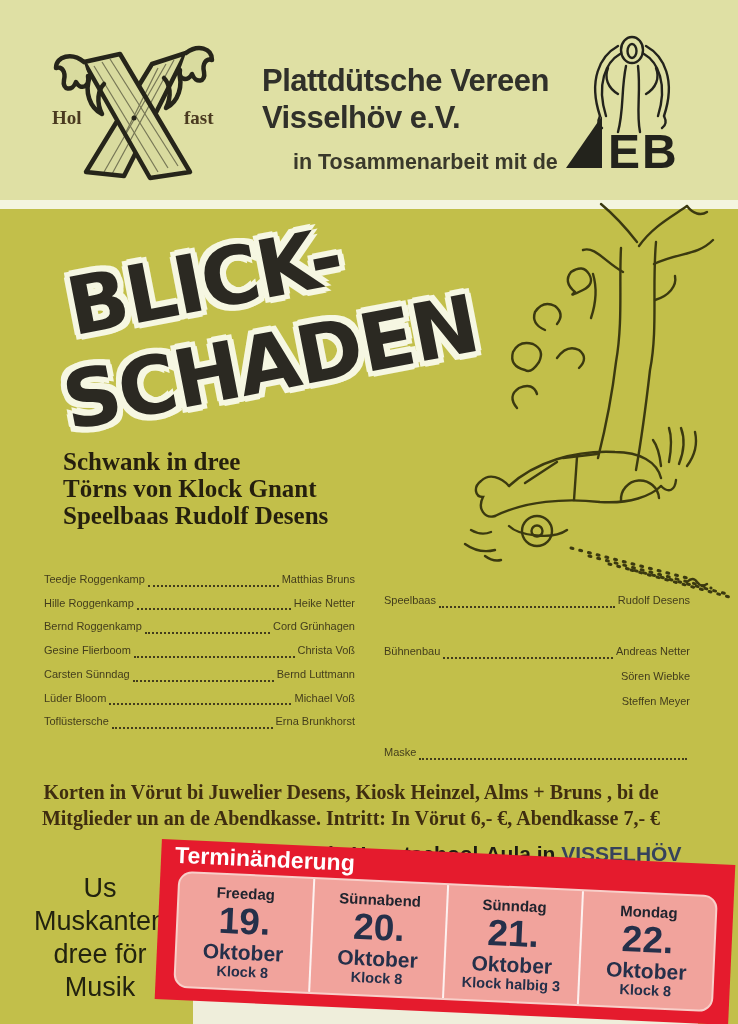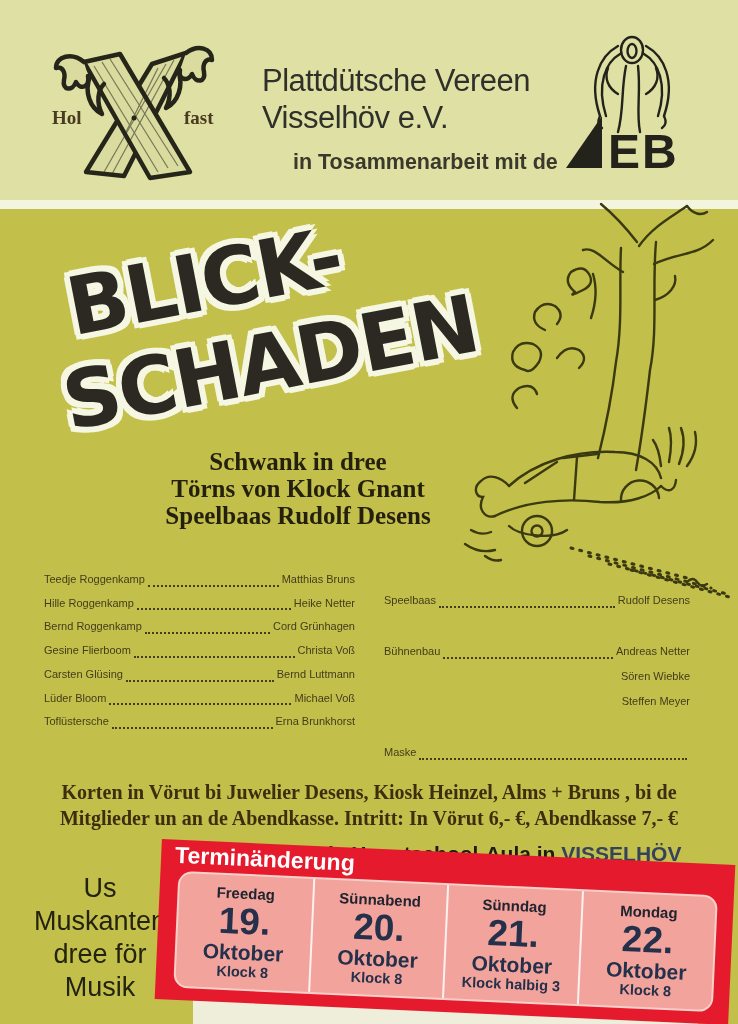--- a/index.html
+++ b/index.html
@@ -10,53 +10,53 @@
     --music_ink:#23230f;
   }
   html,body{margin:0;padding:0;}
   body{font-family:"Liberation Sans",sans-serif;}
   .poster{position:relative;width:738px;height:1024px;background:var(--bg);overflow:hidden;}
 
   
   .header{position:absolute;left:0;top:0;width:738px;height:200px;background:var(--header_bg);}
   .stripe{position:absolute;left:0;top:200px;width:738px;height:9px;background:var(--stripe);}
   .holfast{position:absolute;left:28px;top:26px;}
-  .org-block{position:absolute;left:262px;top:62px;font-weight:normal;font-size:31px;line-height:37px;color:#30302a;letter-spacing:-0.5px;}
+  .org-block{position:absolute;left:262px;top:62px;font-weight:bold;font-size:31px;line-height:37px;color:#30302a;letter-spacing:-0.5px;}
   .coop-line{position:absolute;left:293px;top:150px;font-size:21.5px;font-weight:600;color:#3a392b;}
   .leb{position:absolute;left:556px;top:18px;}
 
   
   .title-block{position:absolute;left:38px;top:268px;transform:rotate(-11deg);transform-origin:0 0;z-index:2;}
   .title-line{font-family:"DejaVu Sans",sans-serif;font-weight:bold;font-size:80px;line-height:92px;
     color:var(--title_ink);letter-spacing:-2px;white-space:nowrap;
     text-shadow:-5px -5px 0 var(--title_outline),0 -6px 0 var(--title_outline),5px -5px 0 var(--title_outline),
       -6px 0 0 var(--title_outline),6px 0 0 var(--title_outline),
       -5px 5px 0 var(--title_outline),0 6px 0 var(--title_outline),5px 5px 0 var(--title_outline);}
   .title-line.l1{margin-left:22px;}
 
   
   .crash{position:absolute;left:425px;top:200px;z-index:1;}
 
   
-  .subtitle{position:absolute;left:63px;top:448px;width:470px;text-align:center;z-index:3;
+  .subtitle{position:absolute;left:63px;top:448px;width:470px;text-align:left;z-index:3;
     font-family:"Liberation Serif",serif;font-weight:bold;font-size:25px;line-height:27px;color:#251f0e;}
 
   
   .cast-left{position:absolute;left:44px;top:568px;width:311px;}
   .cast-right{position:absolute;left:384px;top:588px;width:306px;}
   .cast-row{display:flex;align-items:flex-end;font-size:11px;line-height:23.7px;color:var(--cast_ink);}
   .cast-row .role{white-space:nowrap;}
   .cast-row .leader{flex:1;border-bottom:2px dotted var(--cast_ink);margin:0 3px 5px 3px;min-width:10px;}
   .cast-row .actor{white-space:nowrap;}
   .cast-right .cast-row{line-height:25px;}
   .cast-right .cast-row.gap{margin-top:26px;}
   .cast-row.only-actor{justify-content:flex-end;}
 
   
-  .tickets{position:absolute;left:19px;top:779px;width:700px;text-align:center;
+  .tickets{position:absolute;left:1px;top:779px;width:700px;text-align:center;
     font-family:"Liberation Serif",serif;font-weight:bold;font-size:20px;line-height:26px;color:var(--ticket_ink);}
 
   
   .venue{position:absolute;left:150px;top:842px;width:580px;text-align:center;z-index:1;
     font-weight:bold;font-size:21px;color:var(--venue_ink);white-space:nowrap;}
   .venue .hl{color:var(--slate);}
 
   
   .music{position:absolute;left:16px;top:872px;width:168px;text-align:center;z-index:1;
     font-weight:normal;font-size:27px;line-height:33px;color:var(--music_ink);}
@@ -215,21 +215,21 @@
         <span class="role">Bernd Roggenkamp</span>
         <span class="leader"></span>
         <span class="actor">Cord Grünhagen</span>
       </div>
       <div class="cast-row">
         <span class="role">Gesine Flierboom</span>
         <span class="leader"></span>
         <span class="actor">Christa Voß</span>
       </div>
       <div class="cast-row">
-        <span class="role">Carsten Glüsing</span>
+        <span class="role">Carsten Sünndag</span>
         <span class="leader"></span>
         <span class="actor">Bernd Luttmann</span>
       </div>
       <div class="cast-row">
         <span class="role">Lüder Bloom</span>
         <span class="leader"></span>
         <span class="actor">Michael Voß</span>
       </div>
       <div class="cast-row">
         <span class="role">Toflüstersche</span>

